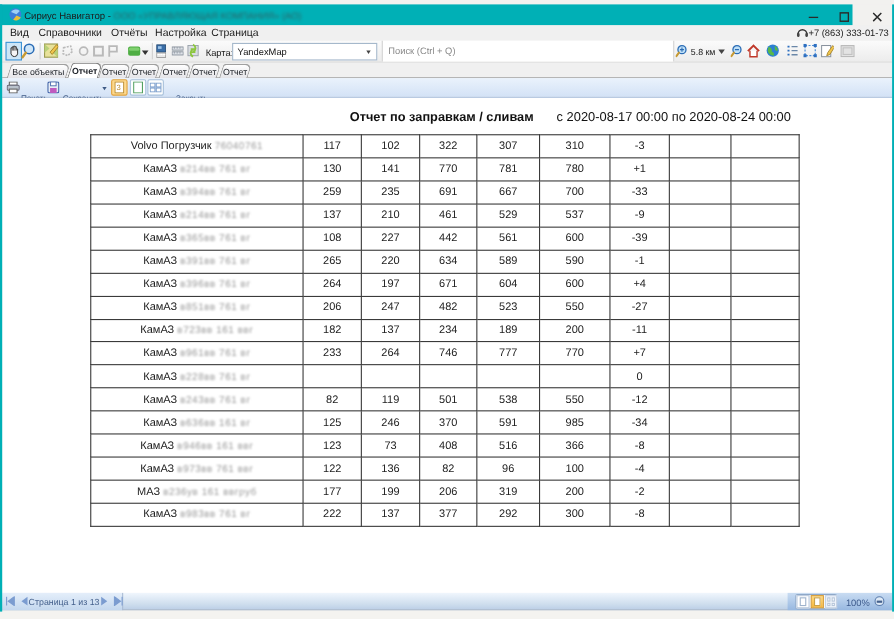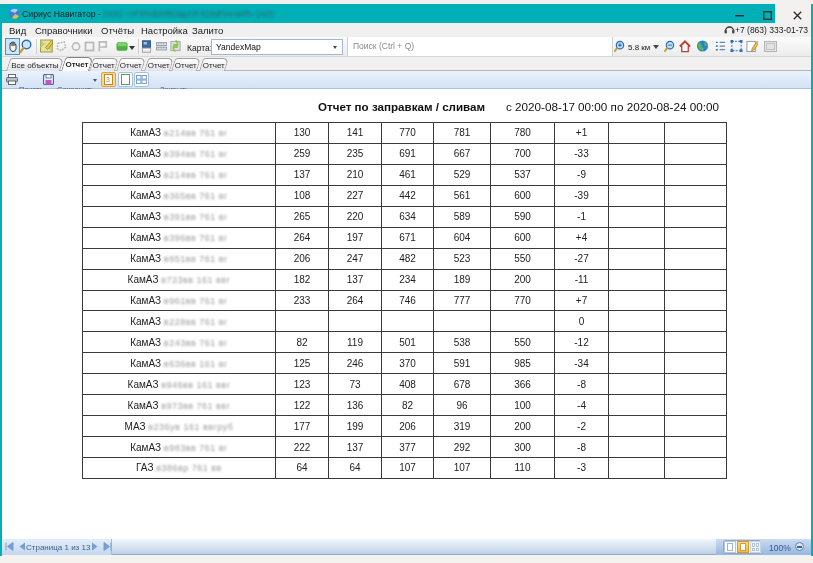--- a/index.html
+++ b/index.html
@@ -68,21 +68,21 @@
     </svg>
   <svg class="abs" style="left:793px;top:7px" width="9" height="9">
       <path d="M0.8 0.8 L8.2 8.2 M8.2 0.8 L0.8 8.2" stroke="#2a2a2a" stroke-width="1.3"></path>
     </svg>
 </div>
 <div class="abs" id="menubar">
   <span style="left:7px">Вид</span>
   <span style="left:33px">Справочники</span>
   <span style="left:99px">Отчёты</span>
   <span style="left:139px">Настройка</span>
-  <span style="left:190px">Залито</span>
+  <span style="left:190px">Страница</span>
   <svg class="abs" style="left:722px;top:1px" width="11" height="11" viewBox="0 0 11 11">
       <path d="M1.5 7 A4 4 0 0 1 9.5 7" fill="none" stroke="#333" stroke-width="1.4"></path>
       <rect x="0.5" y="6" width="2.4" height="3.6" rx="1" fill="#444"></rect>
       <rect x="8.1" y="6" width="2.4" height="3.6" rx="1" fill="#444"></rect>
     </svg>
   <span style="left:733px;font-size:8.5px">+7 (863) 333-01-73</span>
 </div>
 <div class="abs" id="toolbar">
 
   <div class="abs" style="left:3px;top:1px;width:15px;height:17px;background:#cde6f7;border:1px solid #3e93d4"></div>
@@ -253,20 +253,31 @@
       <col style="width:53px">
       <col style="width:52px">
       <col style="width:57px">
       <col style="width:64px">
       <col style="width:54px">
       <col style="width:56px">
       <col style="width:62px">
     </colgroup>
  <tbody>
  <tr>
+        <td>Volvo Погрузчик <span class="plate">76040761</span></td>
+        <td>117</td>
+        <td>102</td>
+        <td>322</td>
+        <td>307</td>
+        <td>310</td>
+        <td>-3</td>
+        <td></td>
+        <td></td>
+      </tr>
+ <tr>
         <td>КамАЗ <span class="plate">в214вв 761 вг</span></td>
         <td>130</td>
         <td>141</td>
         <td>770</td>
         <td>781</td>
         <td>780</td>
         <td>+1</td>
         <td></td>
         <td></td>
       </tr>
@@ -389,21 +400,21 @@
         <td>985</td>
         <td>-34</td>
         <td></td>
         <td></td>
       </tr>
  <tr>
         <td>КамАЗ <span class="plate">в946вв 161 ввг</span></td>
         <td>123</td>
         <td>73</td>
         <td>408</td>
-        <td>678</td>
+        <td>516</td>
         <td>366</td>
         <td>-8</td>
         <td></td>
         <td></td>
       </tr>
  <tr>
         <td>КамАЗ <span class="plate">в973вв 761 ввг</span></td>
         <td>122</td>
         <td>136</td>
         <td>82</td>
@@ -425,31 +436,20 @@
         <td></td>
       </tr>
  <tr>
         <td>КамАЗ <span class="plate">в983вв 761 вг</span></td>
         <td>222</td>
         <td>137</td>
         <td>377</td>
         <td>292</td>
         <td>300</td>
         <td>-8</td>
-        <td></td>
-        <td></td>
-      </tr>
- <tr>
-        <td>ГАЗ <span class="plate">в386вр 761 вв</span></td>
-        <td>64</td>
-        <td>64</td>
-        <td>107</td>
-        <td>107</td>
-        <td>110</td>
-        <td>-3</td>
         <td></td>
         <td></td>
       </tr>
 </tbody>
   </table>
 <div class="abs" id="statusbar">
   <div id="navsec">
     <svg class="abs" style="left:2px;top:3px" width="10" height="9" viewBox="0 0 10 9">
         <path d="M2 0.5 V8.5 M9 0.5 L3.5 4.5 L9 8.5Z" fill="#7b9cd0" stroke="#7b9cd0"></path>
       </svg>

